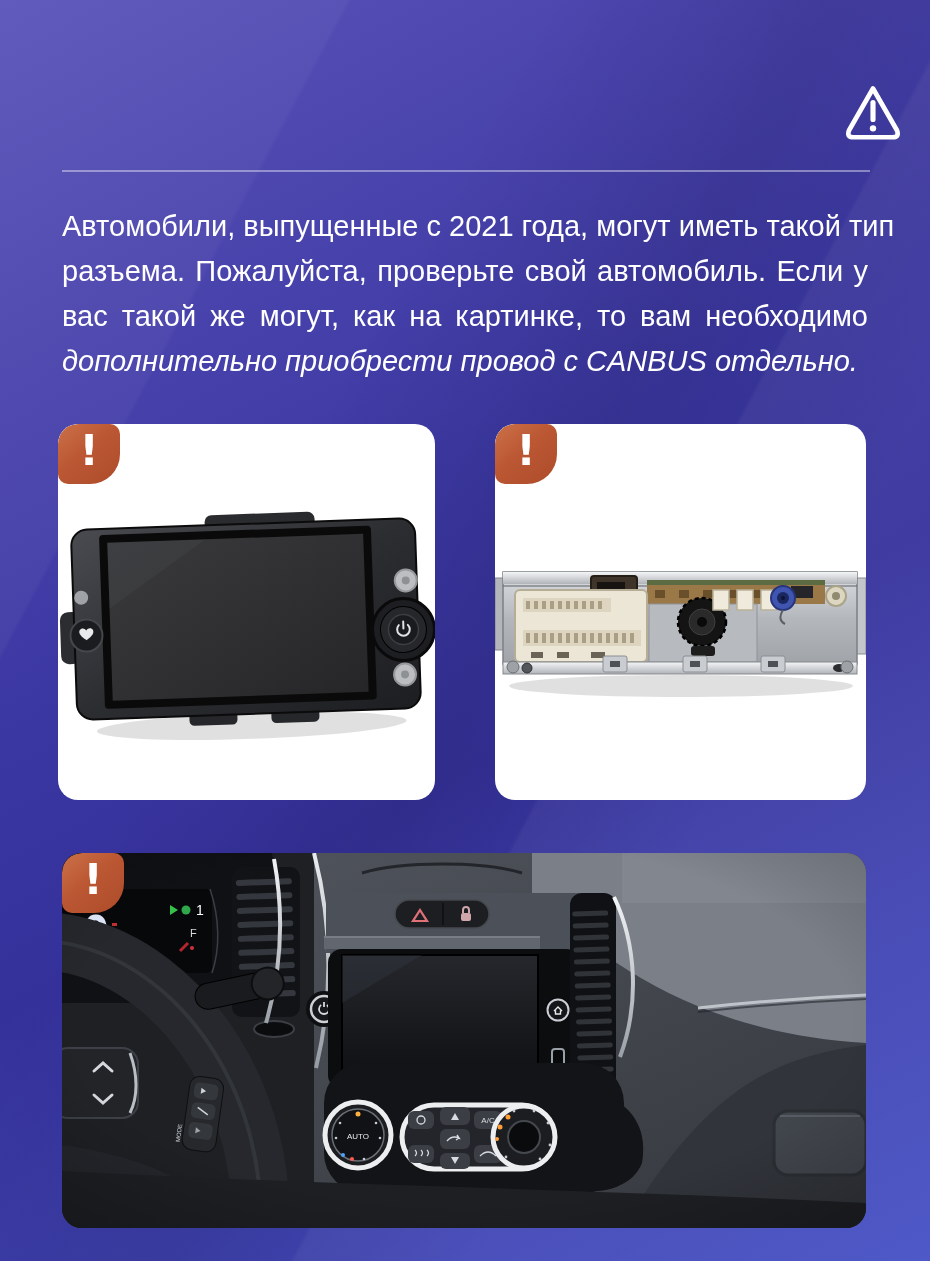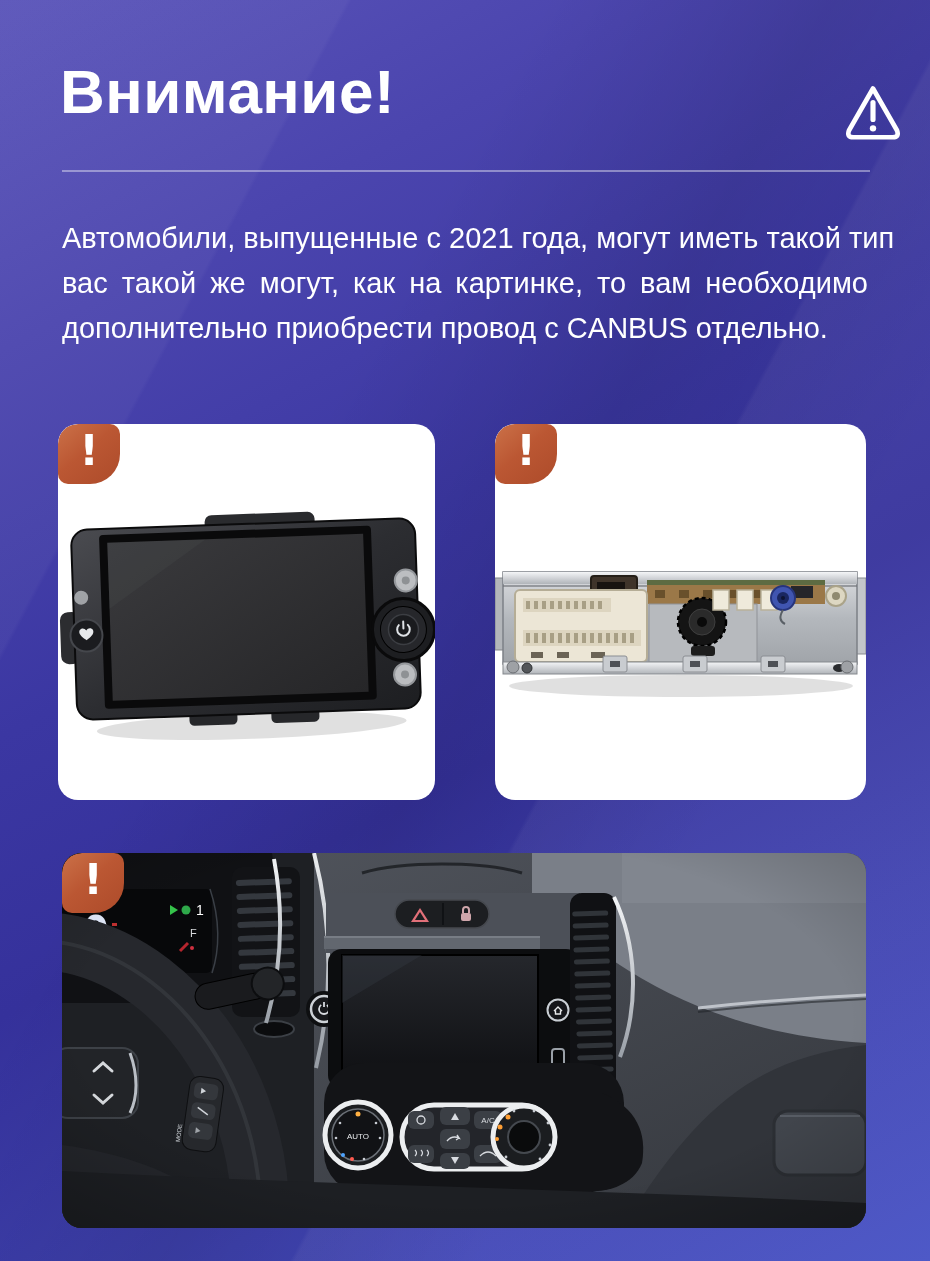--- a/index.html
+++ b/index.html
@@ -6,54 +6,54 @@
   .page{position:relative;width:930px;height:1261px;overflow:hidden;
     font-family:"Liberation Sans",sans-serif;color:#fff;
     background:linear-gradient(152deg,#5a54b9 0%,#4b45ae 20%,#3b37a2 42%,#35319b 58%,#3f42b0 78%,#4550c4 100%);}
   .sheen{position:absolute;inset:0;pointer-events:none;}
   .sheen.s1{background:linear-gradient(118deg,rgba(255,255,255,0) 60%,rgba(255,255,255,0.05) 60.3%,rgba(255,255,255,0.05) 100%);}
   .sheen.s2{background:linear-gradient(118deg,rgba(0,0,0,0) 34%,rgba(0,0,0,0.10) 52%,rgba(0,0,0,0) 72%);}
   .sheen.s3{background:linear-gradient(298deg,rgba(255,255,255,0) 78%,rgba(255,255,255,0.04) 78.3%,rgba(255,255,255,0.04) 100%);}
   .title{position:absolute;left:60px;top:56px;font-size:62px;font-weight:800;letter-spacing:0.5px;}
   .warn-icon{position:absolute;left:843px;top:82px;width:60px;height:58px;}
   .divider{position:absolute;left:62px;top:170px;width:808px;height:2px;background:rgba(255,255,255,0.40);}
-  .intro{position:absolute;left:62px;top:216px;width:806px;font-size:29px;line-height:45px;color:#ffffff;}
+  .intro{position:absolute;left:62px;top:204px;width:806px;font-size:29px;line-height:45px;color:#ffffff;}
   .intro .ln{text-align:justify;text-align-last:justify;white-space:nowrap;}
-  .intro .ln.last{text-align-last:left;}
+  .intro .ln.last{text-align-last:left;font-style:italic;}
   .card{position:absolute;background:#ffffff;border-radius:20px;overflow:hidden;}
   .card.c1{left:58px;top:424px;width:377px;height:376px;}
   .card.c2{left:495px;top:424px;width:371px;height:376px;}
   .card.c3{left:62px;top:853px;width:804px;height:375px;background:#23252a;}
   .card-art{position:absolute;inset:0;width:100%;height:100%;display:block;}
   .badge{position:absolute;left:0;top:0;width:62px;height:60px;z-index:5;
     border-radius:20px 10px 30px 10px;
     background:linear-gradient(140deg,#cb7148 0%,#bb5733 45%,#ad4b2a 100%);
     display:flex;align-items:center;justify-content:center;}
   .badge-glyph{font-family:"DejaVu Sans",sans-serif;font-weight:700;font-size:42px;color:#fff;line-height:1;transform:translateY(-3px);}
 </style>
 </head>
 <body>
 
 <div class="page">
   <div class="sheen s1"></div>
   <div class="sheen s2"></div>
   <div class="sheen s3"></div>
 
-  <div class="title">Внимание!</div>
 
   <svg class="warn-icon" viewBox="0 0 64 60" aria-hidden="true">
     <path d="M32,6 L57.5,50.5 Q60.5,58 53,58 L11,58 Q3.5,58 6.5,50.5 Z" fill="none" stroke="#ffffff" stroke-width="5" stroke-linejoin="round"></path>
     <line x1="32" y1="21" x2="32" y2="39" stroke="#ffffff" stroke-width="5.5" stroke-linecap="round"></line>
     <circle cx="32" cy="48.5" r="3.4" fill="#ffffff"></circle>
   </svg>
 
   <div class="divider"></div>
 
   <div class="intro">
     <div class="ln">Автомобили, выпущенные с 2021 года, могут иметь такой тип</div>
+    <div class="ln">разъема. Пожалуйста, проверьте свой автомобиль. Если у</div>
     <div class="ln">вас такой же могут, как на картинке, то вам необходимо</div>
     <div class="ln last">дополнительно приобрести провод с CANBUS отдельно.</div>
   </div>
 
   <div class="card c1">
     <svg class="card-art" viewBox="0 0 377 376">
       <defs>
         <linearGradient id="gBody" x1="0" y1="0" x2="1" y2="1">
           <stop offset="0" stop-color="#4a4b50"></stop>
             <stop offset="0.5" stop-color="#2c2d31"></stop>

